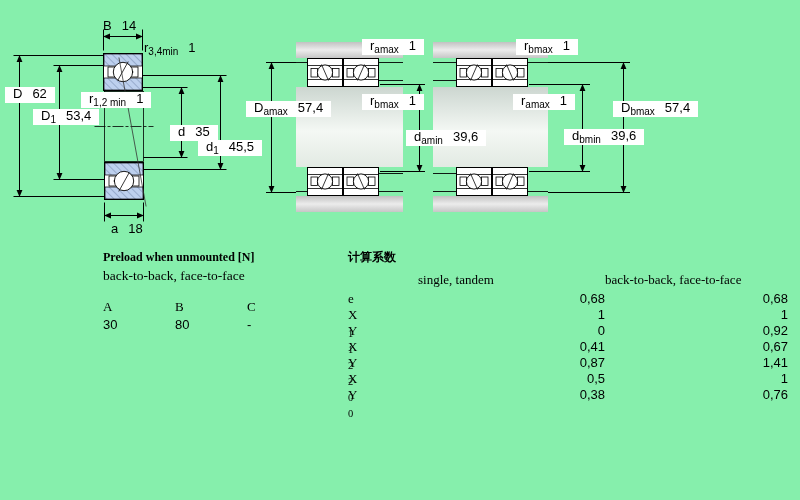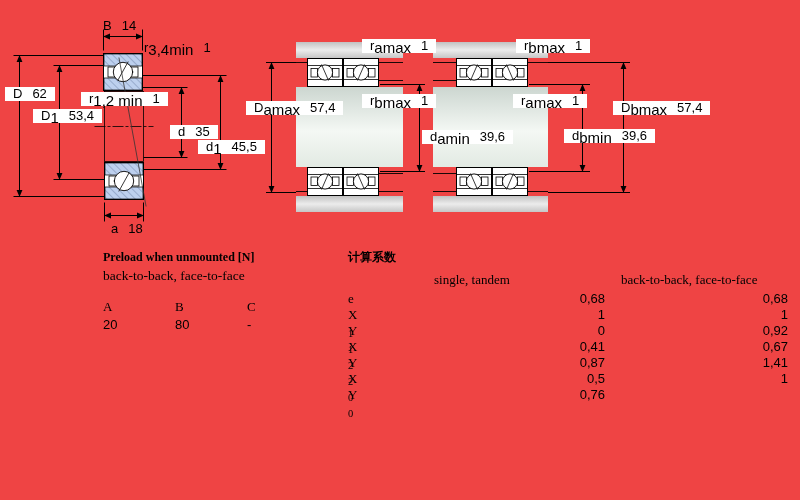--- a/index.html
+++ b/index.html
@@ -1,30 +1,30 @@
 <!DOCTYPE html>
 <html><head>
 <meta charset="utf-8">
 <style>
   html,body{margin:0;padding:0;background:#fff;}
-  .stage{position:relative;width:800px;height:500px;background:#ef4444;overflow:hidden;
+  .stage{position:relative;width:800px;height:500px;background:#86efac;overflow:hidden;
          font-family:"Liberation Sans",sans-serif;color:#000;}
   svg{position:absolute;left:0;top:0;}
   .dim{position:absolute;font-size:13px;line-height:13px;white-space:nowrap;}
-  .dim .sb{font-size:15px;vertical-align:-3px;line-height:10px;}
+  .dim .sb{font-size:10px;vertical-align:-3px;line-height:10px;}
   .dim .val{margin-left:10px;}
   .bg{background:#fff;padding:0 8px;}
   .tbl{position:absolute;font-size:13px;line-height:15px;}
   .t-title{font-family:"Liberation Serif",serif;font-weight:bold;font-size:12px;}
   .t-sub{font-family:"Liberation Serif",serif;font-size:13.5px;margin-top:3px;}
   .p-grid{display:grid;grid-template-columns:72px 72px 72px;row-gap:3px;margin-top:16px;}
   .p-head{font-family:"Liberation Serif",serif;}
   .f-grid{display:grid;grid-template-columns:70px 187px auto;margin-top:7px;}
   .f-grid span{display:block;}
-  .f-head{font-family:"Liberation Serif",serif;height:19px;margin-left:16px;}
+  .f-head{font-family:"Liberation Serif",serif;height:19px;}
   .f-sym{font-family:"Liberation Serif",serif;height:16px;}
   .f-sym sub{font-size:10.5px;vertical-align:-3px;}
   .f-val{height:16px;text-align:right;}
 </style>
 </head>
 <body>
 
 <div class="stage">
 
   <svg width="800" height="245">
@@ -143,35 +143,35 @@
   <div class="dim bg" style="left:5px;top:87px"><span>D</span><sub class="sb"></sub><span class="val">62</span></div>
   <div class="dim bg" style="left:33px;top:109px"><span>D</span><sub class="sb">1</sub><span class="val">53,4</span></div>
   <div class="dim bg" style="left:81px;top:92px"><span>r</span><sub class="sb">1,2 min</sub><span class="val">1</span></div>
   <div class="dim bg" style="left:170px;top:125px"><span>d</span><sub class="sb"></sub><span class="val">35</span></div>
   <div class="dim bg" style="left:198px;top:140px"><span>d</span><sub class="sb">1</sub><span class="val">45,5</span></div>
   <div class="dim" style="left:111px;top:222px"><span>a</span><sub class="sb"></sub><span class="val">18</span></div>
 
   <div class="dim bg" style="left:362px;top:39px"><span>r</span><sub class="sb">amax</sub><span class="val">1</span></div>
   <div class="dim bg" style="left:246px;top:101px"><span>D</span><sub class="sb">amax</sub><span class="val">57,4</span></div>
   <div class="dim bg" style="left:362px;top:94px"><span>r</span><sub class="sb">bmax</sub><span class="val">1</span></div>
-  <div class="dim bg" style="left:422px;top:130px"><span>d</span><sub class="sb">amin</sub><span class="val">39,6</span></div>
+  <div class="dim bg" style="left:406px;top:130px"><span>d</span><sub class="sb">amin</sub><span class="val">39,6</span></div>
 
   <div class="dim bg" style="left:516px;top:39px"><span>r</span><sub class="sb">bmax</sub><span class="val">1</span></div>
   <div class="dim bg" style="left:513px;top:94px"><span>r</span><sub class="sb">amax</sub><span class="val">1</span></div>
   <div class="dim bg" style="left:613px;top:101px"><span>D</span><sub class="sb">bmax</sub><span class="val">57,4</span></div>
   <div class="dim bg" style="left:564px;top:129px"><span>d</span><sub class="sb">bmin</sub><span class="val">39,6</span></div>
 
   <div class="tbl" style="left:103px;top:250px;width:250px">
     <div class="t-title">Preload when unmounted [N]</div>
     <div class="t-sub">back-to-back, face-to-face</div>
     <div class="p-grid">
       <span class="p-head">A</span>
       <span class="p-head">B</span>
       <span class="p-head">C</span>
-      <span>20</span>
+      <span>30</span>
       <span>80</span>
       <span>-</span>
     </div>
   </div>
 
   <div class="tbl" style="left:348px;top:250px;width:440px">
     <div class="t-title">计算系数</div>
     <div class="f-grid">
       <span class="f-head"></span>
       <span class="f-head">single, tandem</span>
@@ -195,17 +195,18 @@
 
       <span class="f-sym"><span>Y</span><sub>2</sub></span>
       <span class="f-val">0,87</span>
       <span class="f-val">1,41</span>
 
       <span class="f-sym"><span>X</span><sub>0</sub></span>
       <span class="f-val">0,5</span>
       <span class="f-val">1</span>
 
       <span class="f-sym"><span>Y</span><sub>0</sub></span>
+      <span class="f-val">0,38</span>
       <span class="f-val">0,76</span>
     </div>
   </div>
 
 </div>
 
 </body></html>

